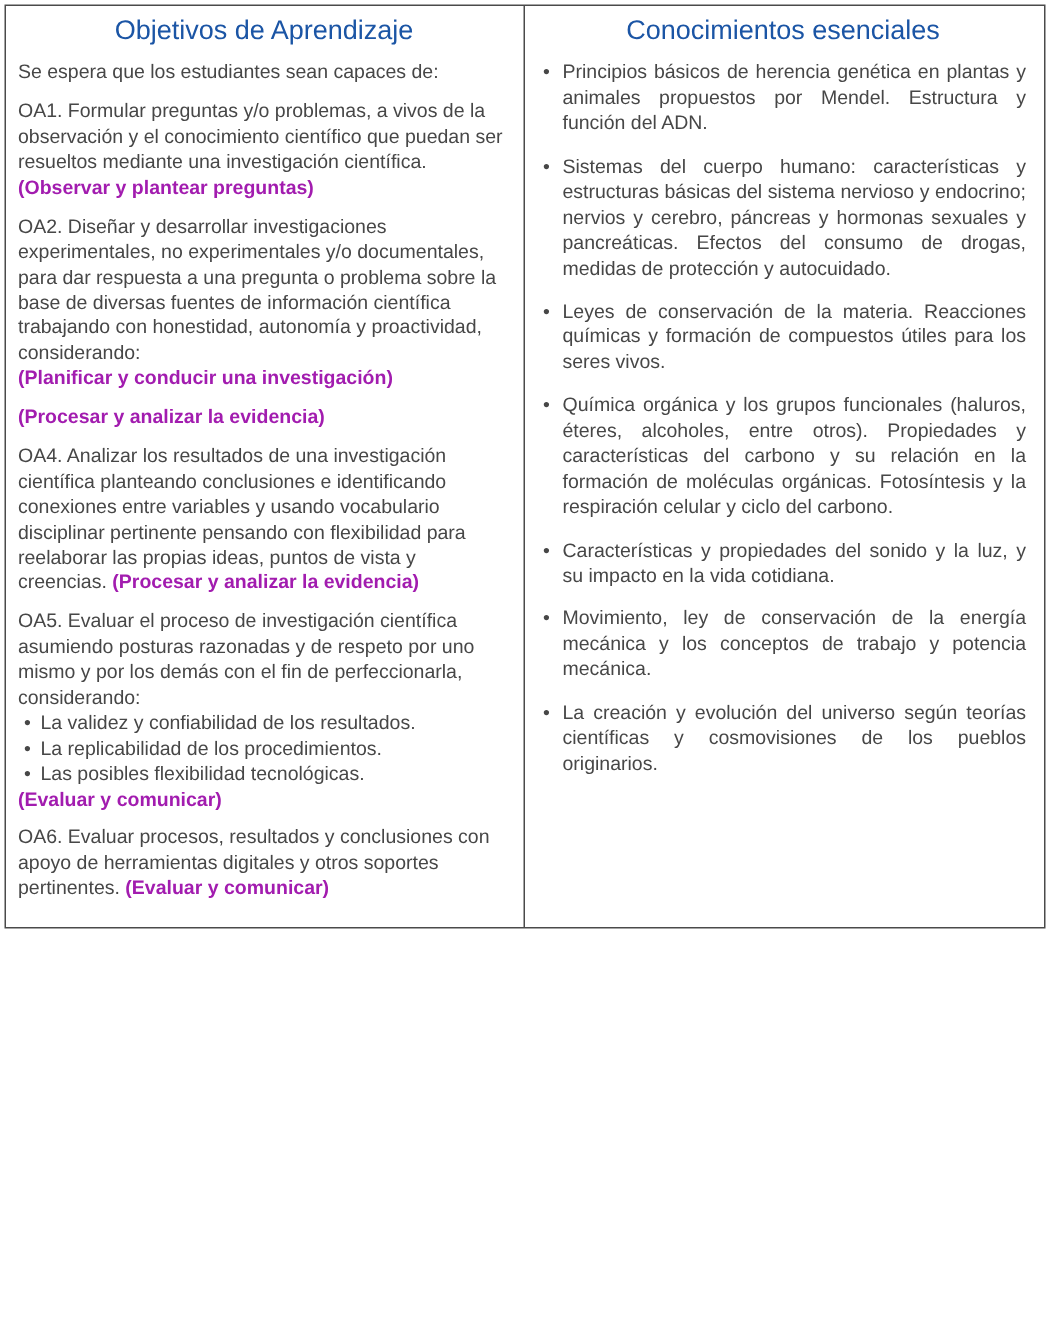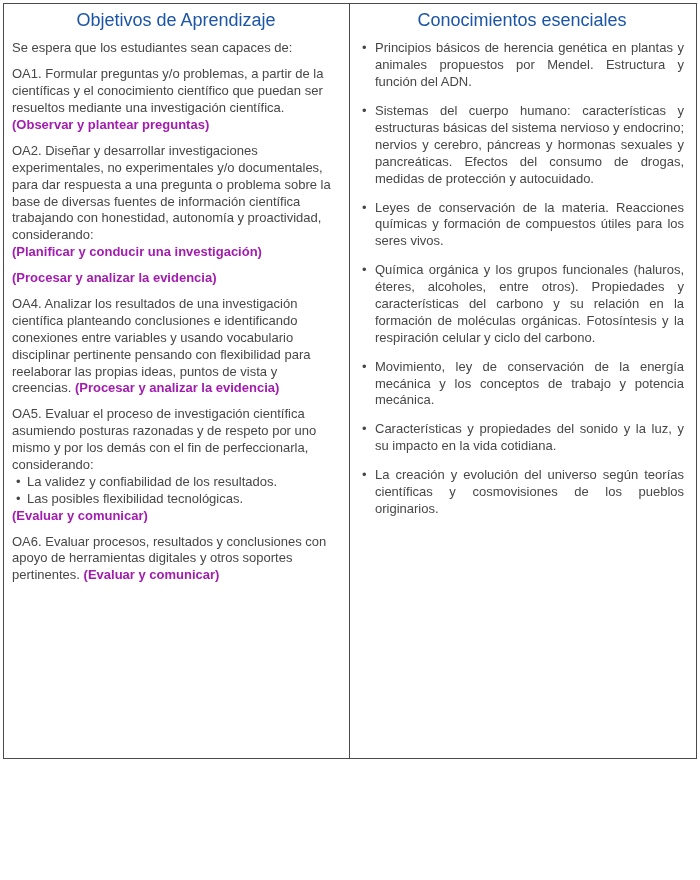--- a/index.html
+++ b/index.html
@@ -3,21 +3,21 @@
 <meta charset="utf-8">
 <style>
   * { box-sizing: border-box; margin: 0; padding: 0; }
   html, body {
     width: 700px;
     background: #ffffff;
     font-family: "Liberation Sans", sans-serif;
   }
   .page {
     width: 694px;
-    height: 756px;
+    height: 616px;
     margin: 3px;
     border: 1px solid #4a4a4a;
     display: flex;
     overflow: hidden;
     background: #ffffff;
   }
   .col {
     color: #474747;
     font-size: 13px;
     line-height: 1.3;
@@ -73,21 +73,21 @@
 <body>
 
 <div class="page">
 
   <div class="col col-left">
     <h1 class="col-header">Objetivos de Aprendizaje</h1>
 
     <p class="block">Se espera que los estudiantes sean capaces de:</p>
 
     <div class="oa">
-      <span class="oa-body">OA1. Formular preguntas y/o problemas, a partir de la científicas y el conocimiento científico que puedan ser resueltos mediante una investigación científica.</span>
+      <span class="oa-body">OA1. Formular preguntas y/o problemas, a vivos de la observación y el conocimiento científico que puedan ser resueltos mediante una investigación científica.</span>
       <strong class="tag">(Observar y plantear preguntas)</strong>
     </div>
 
     <div class="oa">
       <span class="oa-body">OA2. Diseñar y desarrollar investigaciones experimentales, no experimentales y/o documentales, para dar respuesta a una pregunta o problema sobre la base de diversas fuentes de información científica trabajando con honestidad, autonomía y proactividad, considerando:</span>
       <p class="tagline"><strong class="tag">(Planificar y conducir una investigación)</strong></p>
     </div>
 
     <div class="oa">
       <p class="tagline"><strong class="tag">(Procesar y analizar la evidencia)</strong></p>
@@ -95,37 +95,38 @@
 
     <div class="oa">
       <span class="oa-body">OA4. Analizar los resultados de una investigación científica planteando conclusiones e identificando conexiones entre variables y usando vocabulario disciplinar pertinente pensando con flexibilidad para reelaborar las propias ideas, puntos de vista y creencias.</span>
       <strong class="tag">(Procesar y analizar la evidencia)</strong>
     </div>
 
     <div class="oa">
       <span class="oa-body">OA5. Evaluar el proceso de investigación científica asumiendo posturas razonadas y de respeto por uno mismo y por los demás con el fin de perfeccionarla, considerando:</span>
       <ul class="sub-list">
         <li>La validez y confiabilidad de los resultados.</li>
+        <li>La replicabilidad de los procedimientos.</li>
         <li>Las posibles flexibilidad tecnológicas.</li>
       </ul>
       <p class="tagline"><strong class="tag">(Evaluar y comunicar)</strong></p>
     </div>
 
     <div class="oa">
       <span class="oa-body">OA6. Evaluar procesos, resultados y conclusiones con apoyo de herramientas digitales y otros soportes pertinentes.</span>
       <strong class="tag">(Evaluar y comunicar)</strong>
     </div>
   </div>
 
   <div class="col col-right">
     <h1 class="col-header">Conocimientos esenciales</h1>
     <ul class="k-list">
       <li>Principios básicos de herencia genética en plantas y animales propuestos por Mendel. Estructura y función del ADN.</li>
       <li>Sistemas del cuerpo humano: características y estructuras básicas del sistema nervioso y endocrino; nervios y cerebro, páncreas y hormonas sexuales y pancreáticas. Efectos del consumo de drogas, medidas de protección y autocuidado.</li>
       <li>Leyes de conservación de la materia. Reacciones químicas y formación de compuestos útiles para los seres vivos.</li>
       <li>Química orgánica y los grupos funcionales (haluros, éteres, alcoholes, entre otros). Propiedades y características del carbono y su relación en la formación de moléculas orgánicas. Fotosíntesis y la respiración celular y ciclo del carbono.</li>
+      <li>Características y propiedades del sonido y la luz, y su impacto en la vida cotidiana.</li>
       <li>Movimiento, ley de conservación de la energía mecánica y los conceptos de trabajo y potencia mecánica.</li>
-      <li>Características y propiedades del sonido y la luz, y su impacto en la vida cotidiana.</li>
       <li>La creación y evolución del universo según teorías científicas y cosmovisiones de los pueblos originarios.</li>
     </ul>
   </div>
 
 </div>
 
 </body></html>

